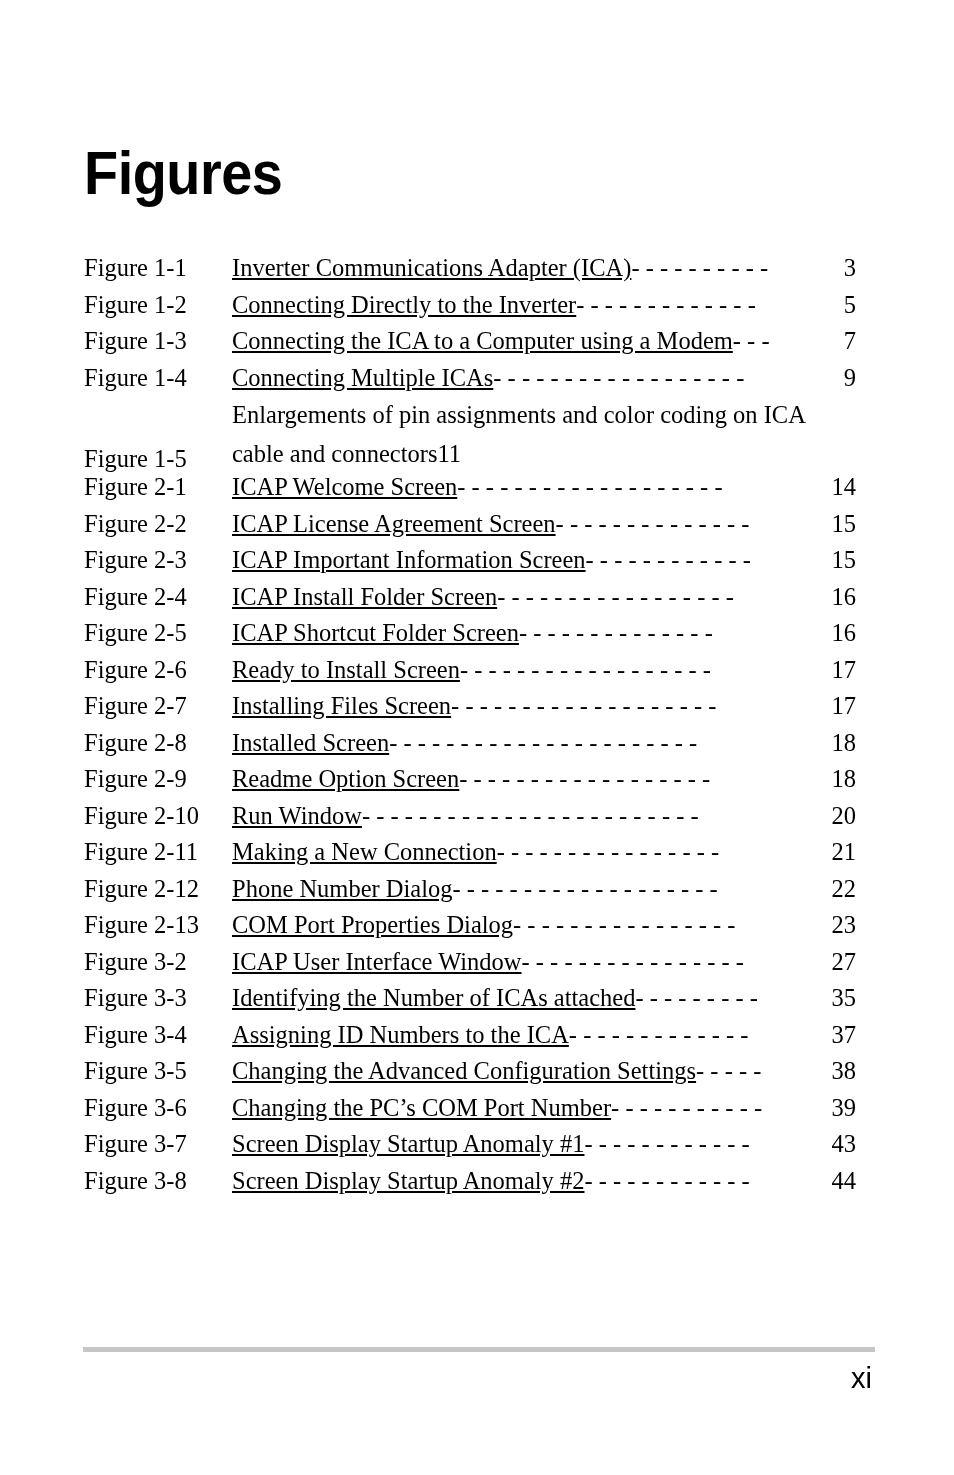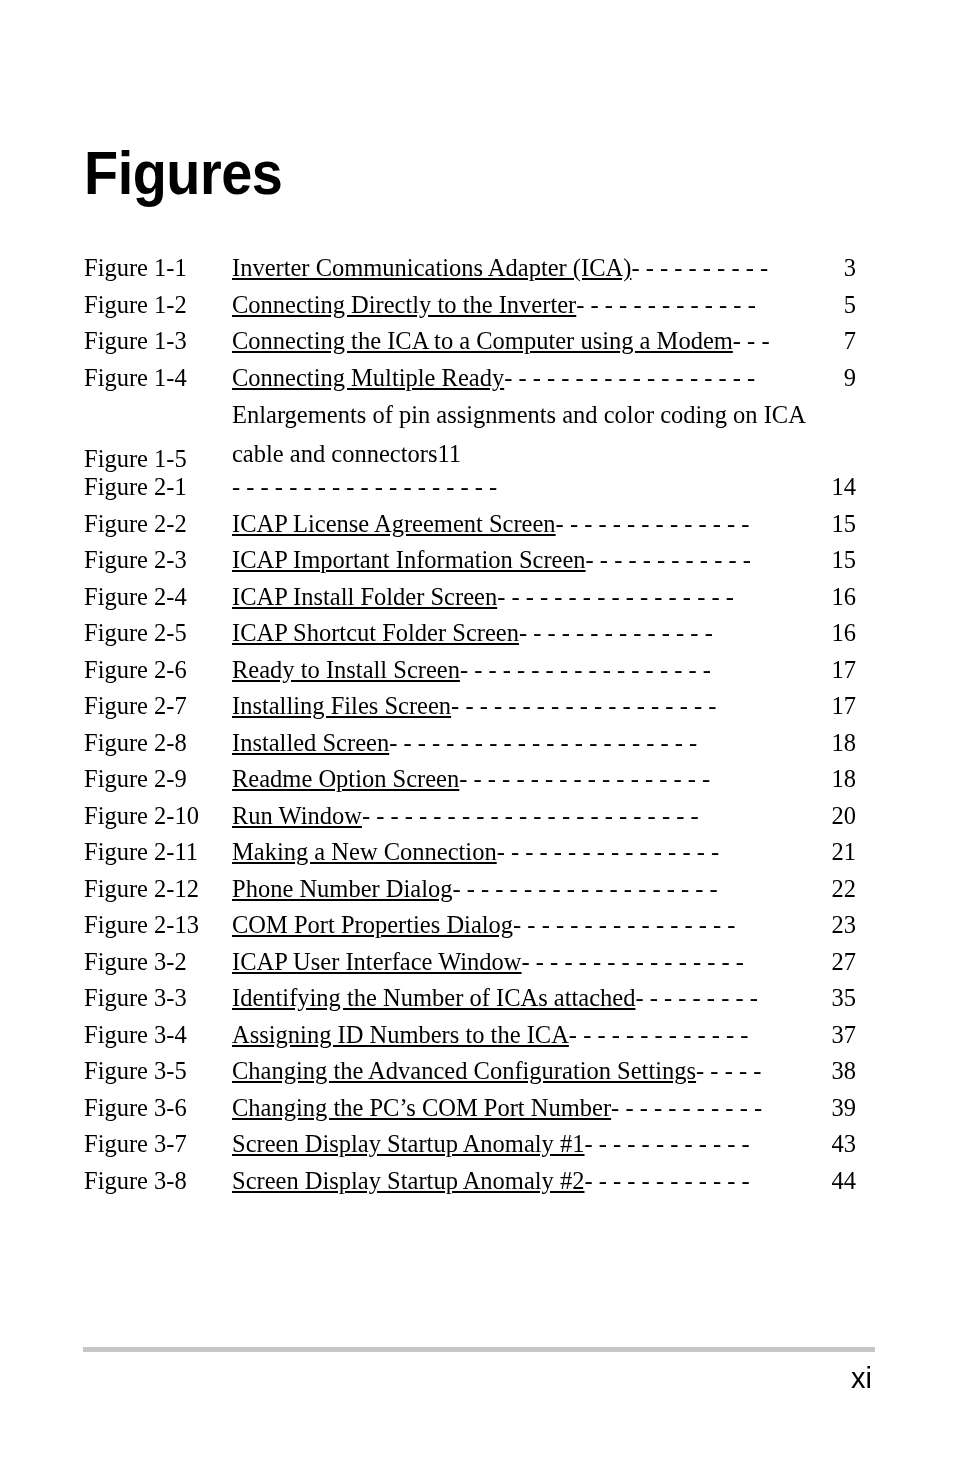--- a/index.html
+++ b/index.html
@@ -139,32 +139,33 @@
         <span class="fig-label">Figure 1-3</span>
         <span class="fig-body">
           <span class="fig-title">Connecting the ICA to a Computer using a Modem</span>
           <span class="fig-leader"> - - -</span>
           <span class="fig-page">7</span>
         </span>
       </div>
       <div class="fig-row">
         <span class="fig-label">Figure 1-4</span>
         <span class="fig-body">
-          <span class="fig-title">Connecting Multiple Ready</span>
+          <span class="fig-title">Connecting Multiple ICAs</span>
           <span class="fig-leader"> - - - - - - - - - - - - - - - - - -</span>
           <span class="fig-page">9</span>
         </span>
       </div>
       <div class="fig-row tall">
         <span class="fig-label">Figure 1-5</span>
         <span class="fig-wrap-body">Enlargements of pin assignments and color coding on ICA cable and connectors11</span>
       </div>
       <div class="fig-row">
         <span class="fig-label">Figure 2-1</span>
         <span class="fig-body">
+          <span class="fig-title">ICAP Welcome Screen</span>
           <span class="fig-leader"> - - - - - - - - - - - - - - - - - - -</span>
           <span class="fig-page">14</span>
         </span>
       </div>
       <div class="fig-row">
         <span class="fig-label">Figure 2-2</span>
         <span class="fig-body">
           <span class="fig-title">ICAP License Agreement Screen</span>
           <span class="fig-leader">- - - - - - - - - - - - - -</span>
           <span class="fig-page">15</span>

